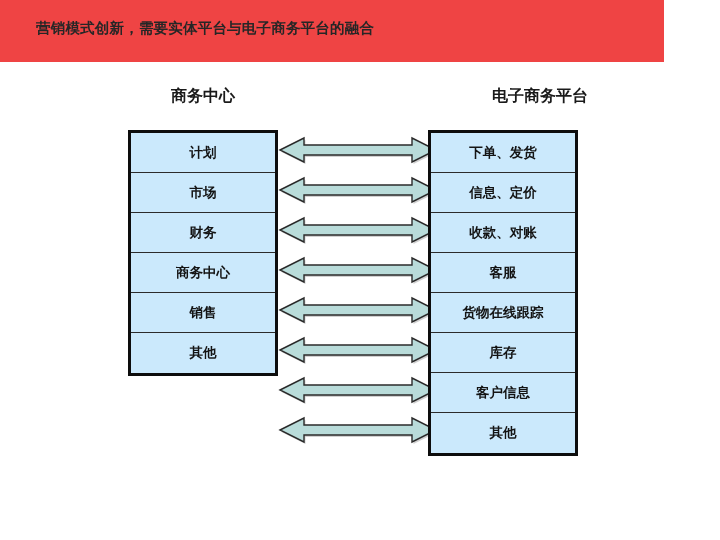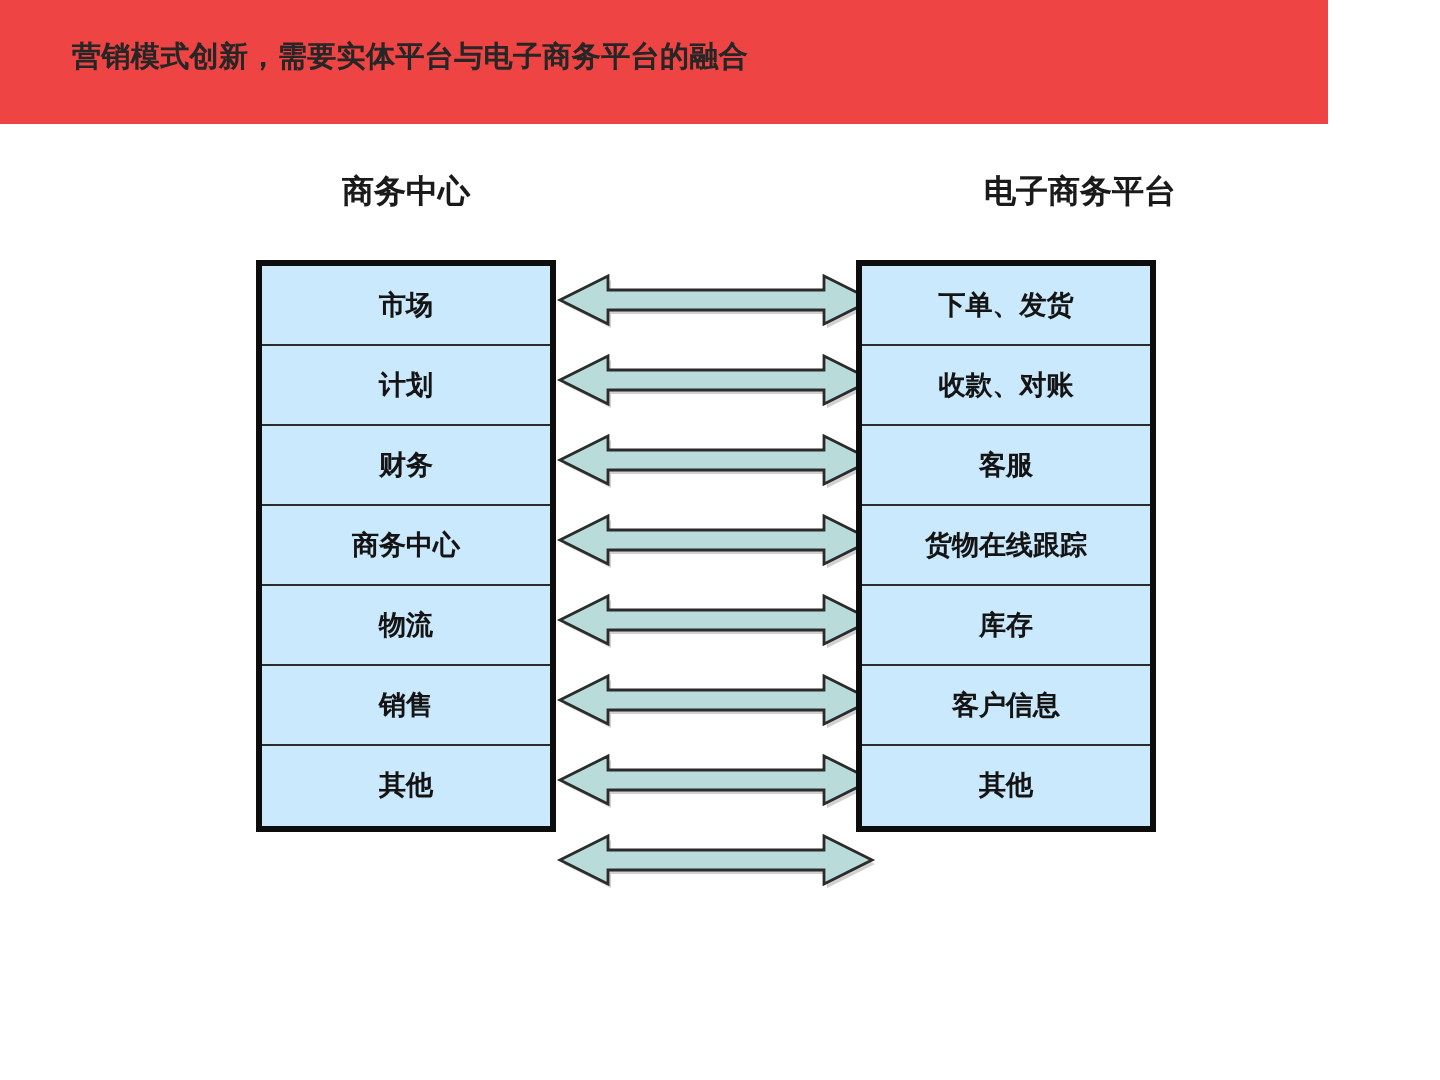--- a/index.html
+++ b/index.html
@@ -101,35 +101,32 @@
 
 <div class="header-band">
   <div class="header-title">营销模式创新，需要实体平台与电子商务平台的融合</div>
 </div>
 
 <div class="col-caption left">商务中心</div>
 <div class="col-caption right">电子商务平台</div>
 
 <div class="platform-table left" id="left-table">
     <div class="cell">
+      <span>计划</span>
+    </div>
+    <div class="cell">
       <span>市场</span>
     </div>
     <div class="cell">
-      <span>计划</span>
-    </div>
-    <div class="cell">
       <span>财务</span>
     </div>
     <div class="cell">
       <span>商务中心</span>
     </div>
     <div class="cell">
-      <span>物流</span>
-    </div>
-    <div class="cell">
       <span>销售</span>
     </div>
     <div class="cell">
       <span>其他</span>
     </div>
   </div>
 
 <div class="arrow-band" id="arrow-band">
     <div class="arrow-row">
       <svg width="160" height="30" viewBox="0 0 160 30">
@@ -179,20 +176,23 @@
         <polygon points="2,15 26,3 26,10 134,10 134,3 158,15 134,27 134,20 26,20 26,27" fill="#b9dcda" stroke="#2b2b2b" stroke-width="1.4" stroke-linejoin="miter"></polygon>
       </svg>
     </div>
   </div>
 
 <div class="platform-table right" id="right-table">
     <div class="cell">
       <span>下单、发货</span>
     </div>
     <div class="cell">
+      <span>信息、定价</span>
+    </div>
+    <div class="cell">
       <span>收款、对账</span>
     </div>
     <div class="cell">
       <span>客服</span>
     </div>
     <div class="cell">
       <span>货物在线跟踪</span>
     </div>
     <div class="cell">
       <span>库存</span>

